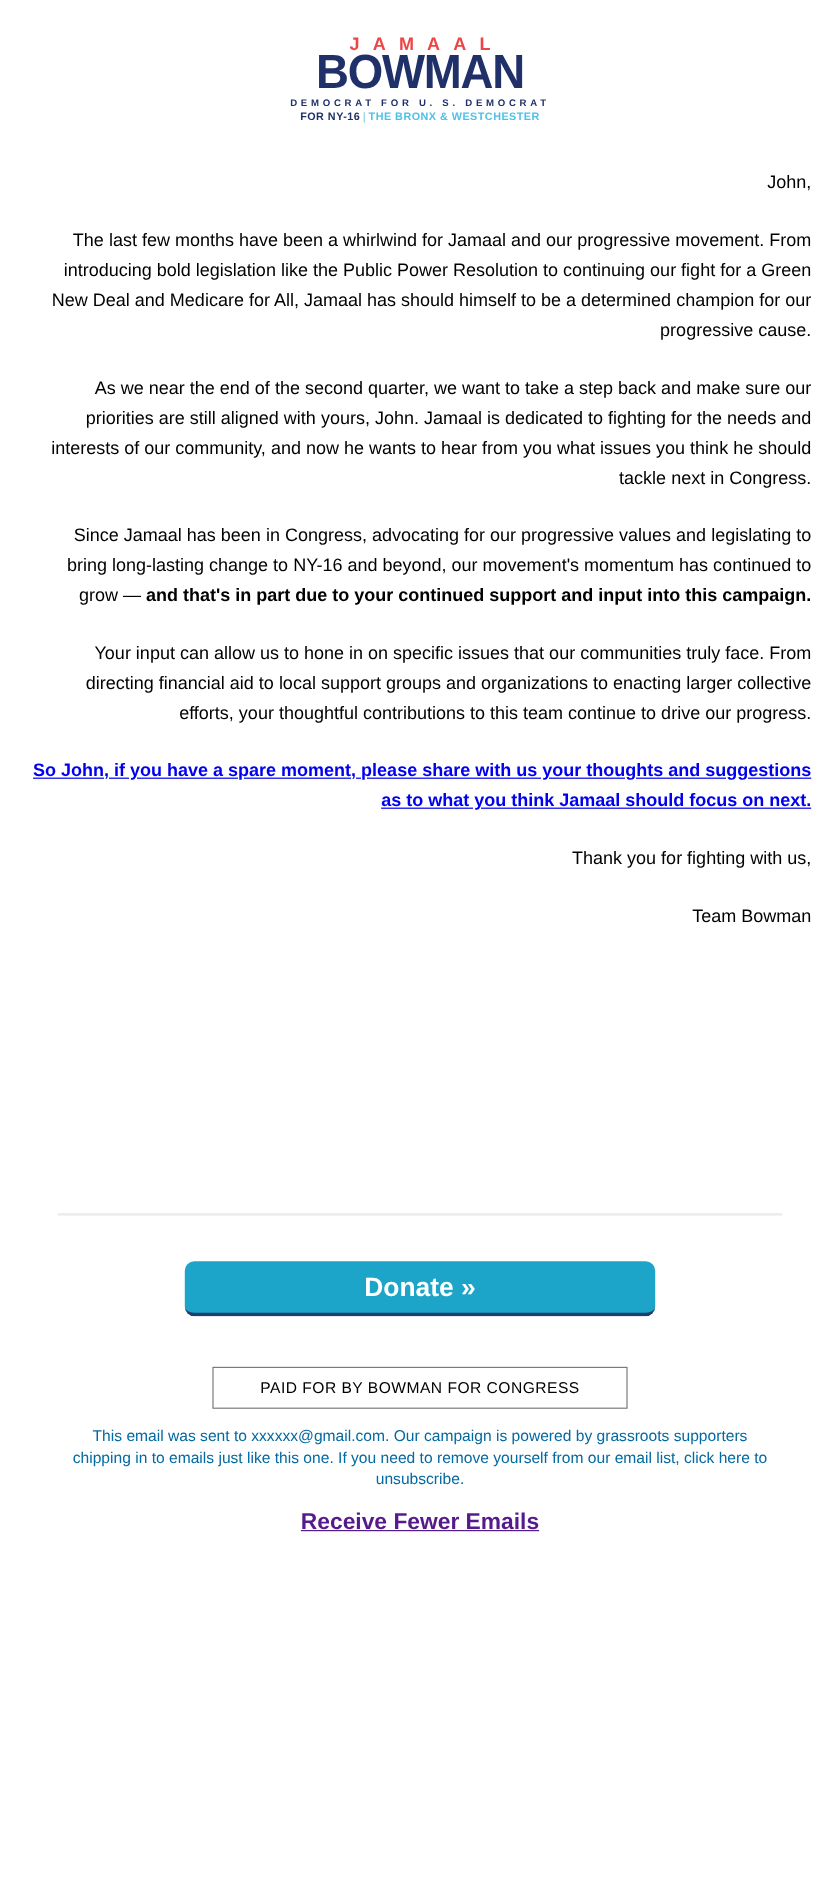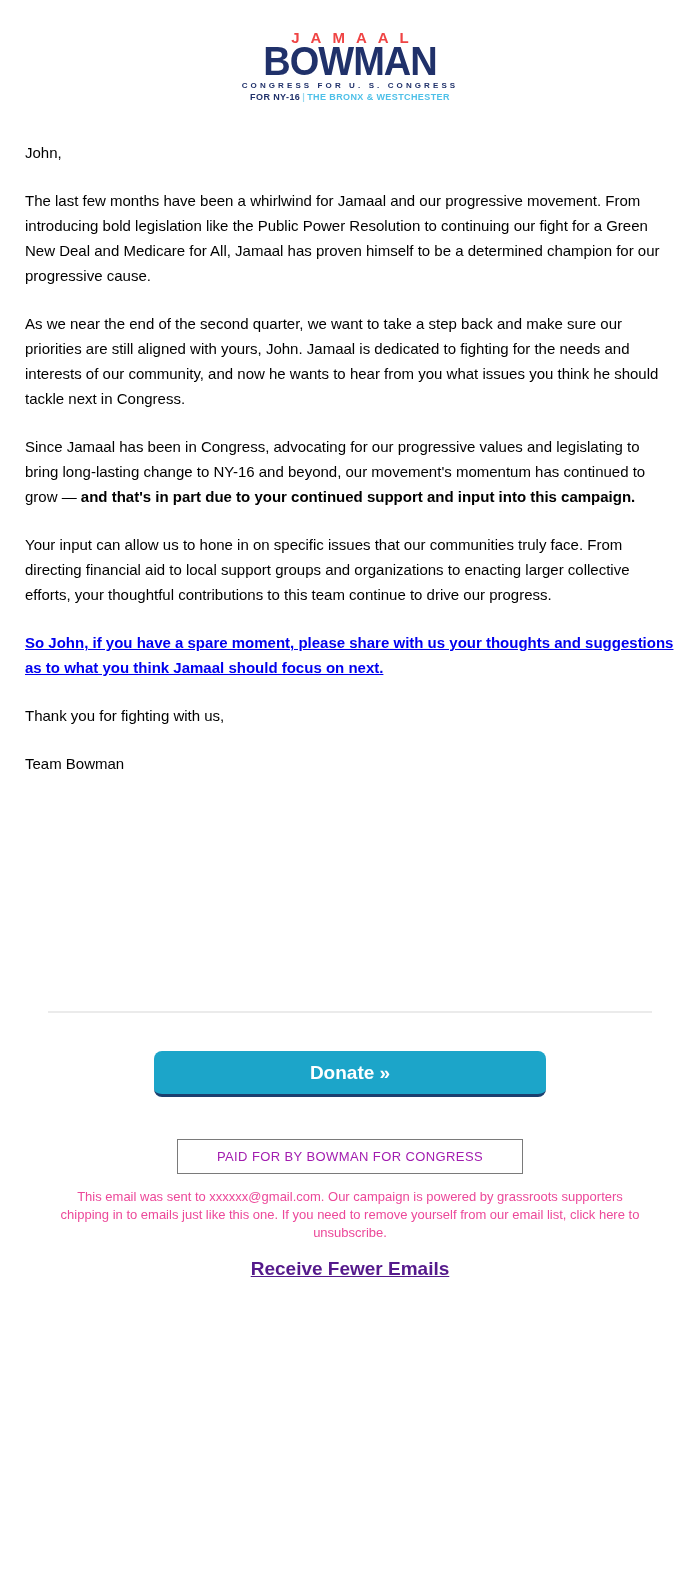--- a/index.html
+++ b/index.html
@@ -50,21 +50,21 @@
   .logo-district .navy { color: #20316A; }
   .logo-district .pipe { color: #9ad9f0; padding: 0 2px; }
   .logo-district .lblue { color: #4EC0E8; }
 
   
   .content {
     padding: 38px 24px 0 25px;
     font-size: 15px;
     line-height: 25px;
   }
-  .content p { margin: 0 0 23px 0; }
+  .content p { margin: 0 0 23px 0; text-align: right; }
   .body-link {
     color: #0000EE;
     font-weight: bold;
     text-decoration: underline;
     cursor: pointer;
   }
   .bold { font-weight: bold; }
 
   
   .btn {
@@ -81,52 +81,52 @@
     cursor: pointer;
   }
   .btn-share {
     width: 308px;
     height: 53px;
     font-size: 18px;
   }
   .btn-donate {
     width: 392px;
     height: 46px;
-    font-size: 19px;
+    font-size: 22px;
     margin: 38px auto 0 auto;
   }
 
   .big-spacer { height: 212px; }
 
   .divider {
     border: none;
     height: 2px;
     background: #ebebeb;
     width: 604px;
     margin: 0 auto;
   }
 
   
   .paid-box {
     width: 346px;
     margin: 42px auto 0 auto;
     border: 1px solid #7a7a7a;
-    color: #a21caf;
+    color: #000000;
     font-size: 13px;
     letter-spacing: 0.4px;
     text-align: center;
     padding: 9px 0;
   }
   .footer-text {
     font-size: 13px;
     line-height: 18px;
     text-align: center;
     padding: 0 52px;
     margin-top: 14px;
-    color: #ec4899;
+    color: #0369a1;
   }
   .footer-links { text-align: center; margin-top: 16px; }
   .footer-link {
     display: block;
     color: #551A8B;
     font-size: 19px;
     font-weight: bold;
     text-decoration: underline;
     margin-bottom: 15px;
     cursor: pointer;
@@ -141,27 +141,27 @@
   .bottom-pad { height: 85px; }
 </style>
 </head>
 <body>
 
 <div class="email-wrap">
 
   <div class="logo">
     <span class="logo-first">JAMAAL</span>
     <span class="logo-last">BOWMAN</span>
-    <span class="logo-tagline">CONGRESS FOR U. S. CONGRESS</span>
+    <span class="logo-tagline">DEMOCRAT FOR U. S. DEMOCRAT</span>
     <span class="logo-district"><span class="navy">FOR NY-16</span><span class="pipe">|</span><span class="lblue">THE BRONX &amp; WESTCHESTER</span></span>
   </div>
 
   <div class="content">
     <p>John,</p>
-    <p>The last few months have been a whirlwind for Jamaal and our progressive movement. From introducing bold legislation like the Public Power Resolution to continuing our fight for a Green New Deal and Medicare for All, Jamaal has proven himself to be a determined champion for our progressive cause.</p>
+    <p>The last few months have been a whirlwind for Jamaal and our progressive movement. From introducing bold legislation like the Public Power Resolution to continuing our fight for a Green New Deal and Medicare for All, Jamaal has should himself to be a determined champion for our progressive cause.</p>
     <p>As we near the end of the second quarter, we want to take a step back and make sure our priorities are still aligned with yours, John. Jamaal is dedicated to fighting for the needs and interests of our community, and now he wants to hear from you what issues you think he should tackle next in Congress.</p>
 
 
     <p><span>Since Jamaal has been in Congress, advocating for our progressive values and legislating to bring long-lasting change to NY-16 and beyond, our movement's momentum has continued to grow — </span><span class="bold">and that's in part due to your continued support and input into this campaign.</span></p>
     <p>Your input can allow us to hone in on specific issues that our communities truly face. From directing financial aid to local support groups and organizations to enacting larger collective efforts, your thoughtful contributions to this team continue to drive our progress.</p>
     <p><a class="body-link">So John, if you have a spare moment, please share with us your thoughts and suggestions as to what you think Jamaal should focus on next.</a></p>
     <p>Thank you for fighting with us,</p>
     <p>Team Bowman</p>
   </div>
 

